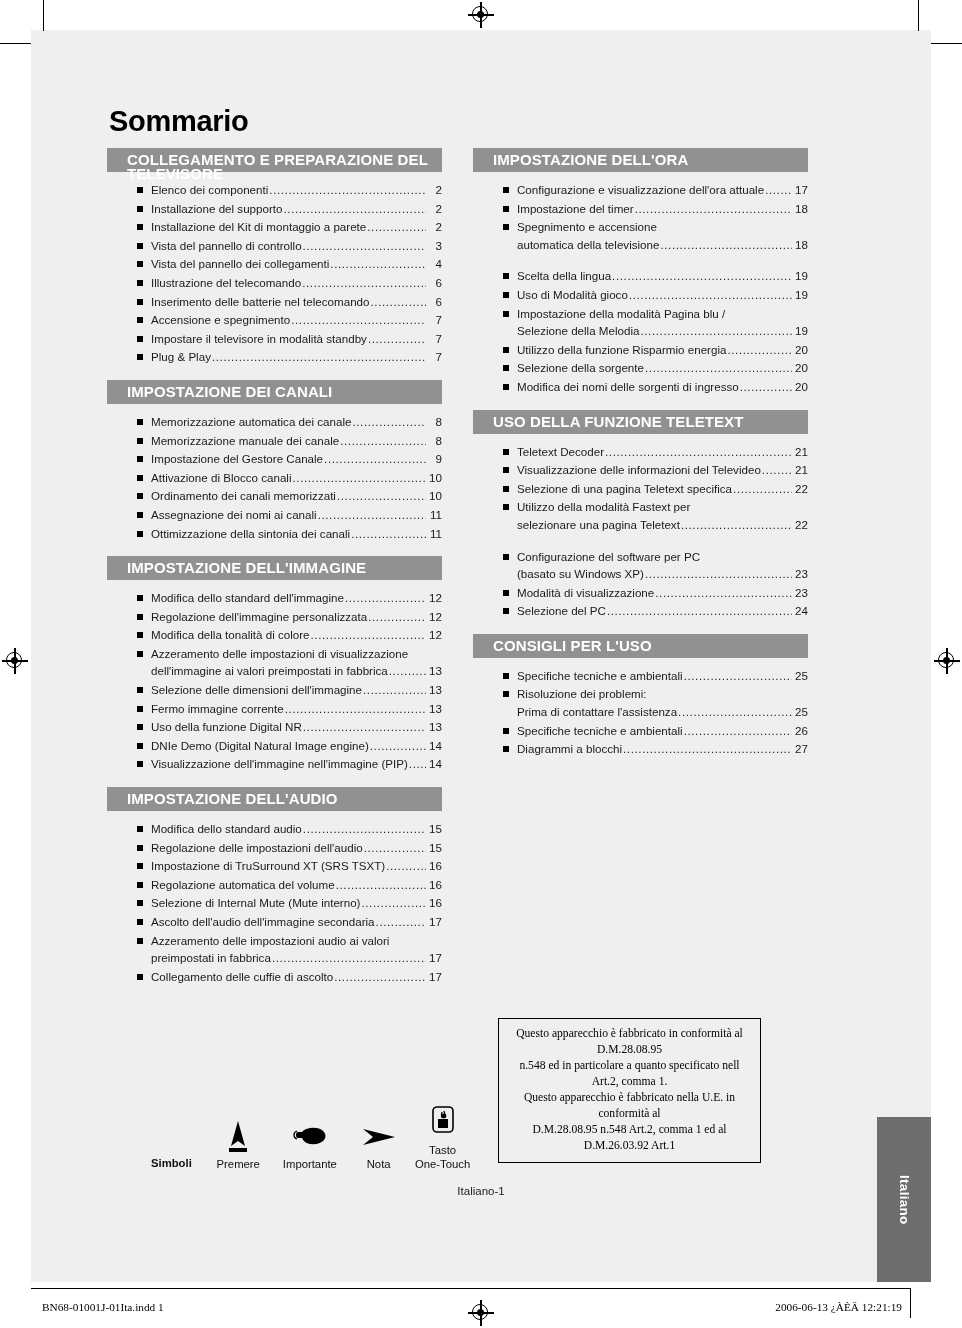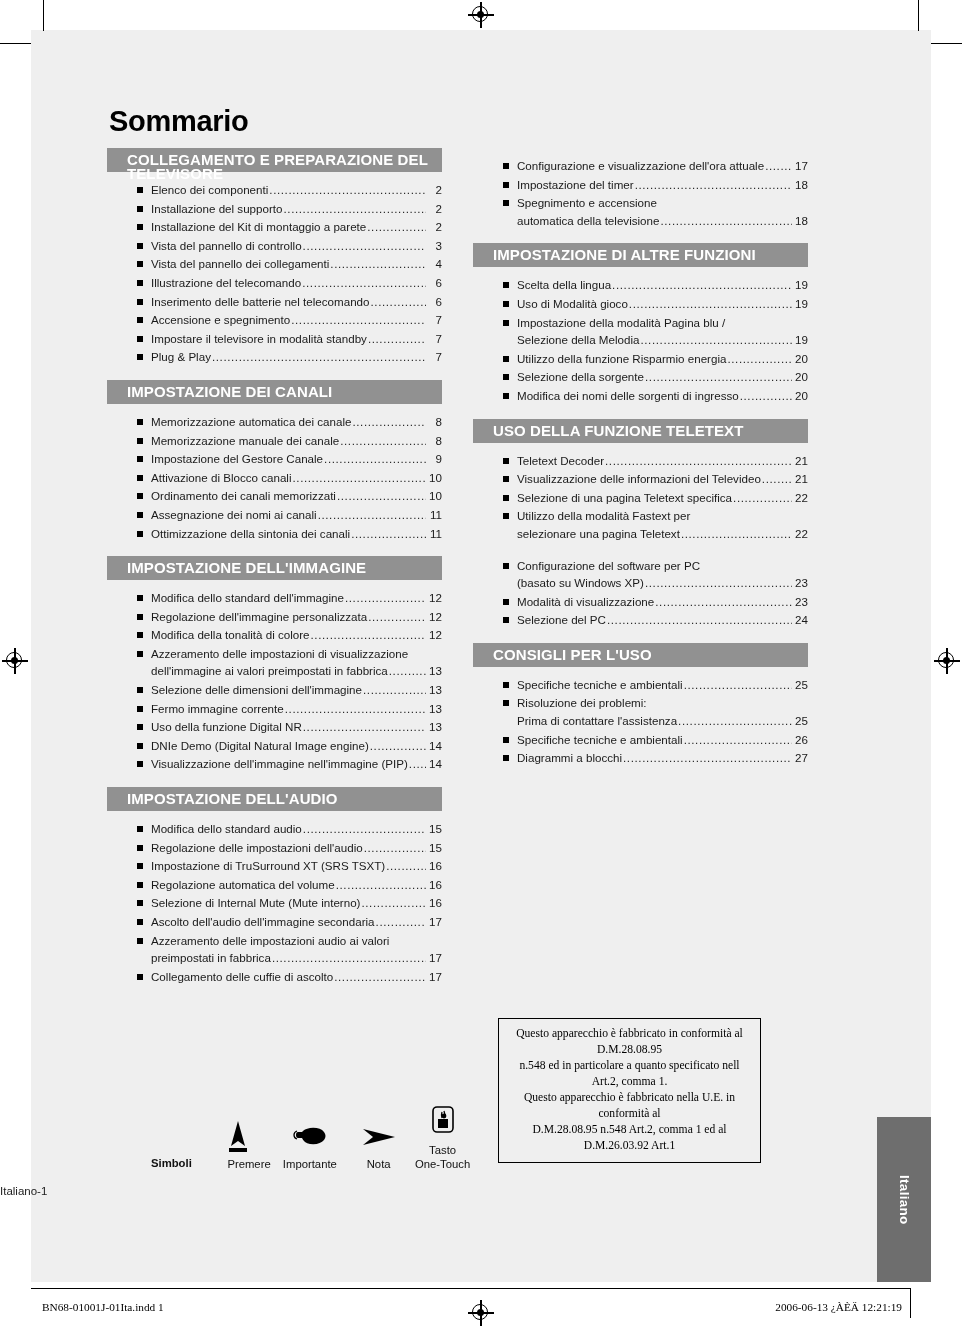--- a/index.html
+++ b/index.html
@@ -193,20 +193,21 @@
     text-align: center;
     color: #000;
   }
 
   
   #page-number {
     position: absolute;
     left: 0;
     top: 1185px;
     width: 962px;
+    text-align: center;
     font-size: 11.5px;
     color: #222;
   }
 
   
   #side-tab {
     position: absolute;
     right: 31px;
     top: 1117px;
     width: 54px;
@@ -596,20 +597,21 @@
                 <span class="toc-text">Collegamento delle cuffie di ascolto</span>
                 <span class="toc-dots">..........................................................................................</span>
                 <span class="toc-page">17</span>
               </div>
             </li>
           </ul>
         </div>
       </div>
     <div class="col" id="col-right">
         <div class="section">
+          <div class="section-header">IMPOSTAZIONE DELL'ORA</div>
           <ul class="toc-list">
             <li class="toc-item">
               <span class="bullet"></span>
               <div class="toc-line">
                 <span class="toc-text">Configurazione e visualizzazione dell'ora attuale</span>
                 <span class="toc-dots">..........................................................................................</span>
                 <span class="toc-page">17</span>
               </div>
             </li>
             <li class="toc-item">
@@ -628,21 +630,20 @@
               </div>
               <div class="toc-sub toc-line">
                 <span class="toc-text">automatica della televisione</span>
                 <span class="toc-dots">..........................................................................................</span>
                 <span class="toc-page">18</span>
               </div>
             </li>
           </ul>
         </div>
         <div class="section">
-          <div class="section-header">IMPOSTAZIONE DI ALTRE FUNZIONI</div>
           <ul class="toc-list">
             <li class="toc-item">
               <span class="bullet"></span>
               <div class="toc-line">
                 <span class="toc-text">Scelta della lingua</span>
                 <span class="toc-dots">..........................................................................................</span>
                 <span class="toc-page">19</span>
               </div>
             </li>
             <li class="toc-item">
@@ -807,21 +808,21 @@
         </div>
       </div>
   </div>
 </div>
 
 <div id="symbols">
   <div class="sym-cell label-only" style="width:72px;">
     <div class="sym-caption">Simboli</div>
   </div>
 
-  <div class="sym-cell" style="width:68px;text-align:right;">
+  <div class="sym-cell" style="width:68px;">
     <div class="sym-glyph">
       <svg width="26" height="34" viewBox="0 0 26 34">
         <polygon points="13,1 20,26 13,21 6,26" fill="#000"></polygon>
         <rect x="4" y="28" width="18" height="4" fill="#000"></rect>
       </svg>
     </div>
     <div class="sym-caption">Premere</div>
   </div>
 
   <div class="sym-cell" style="width:82px;">

